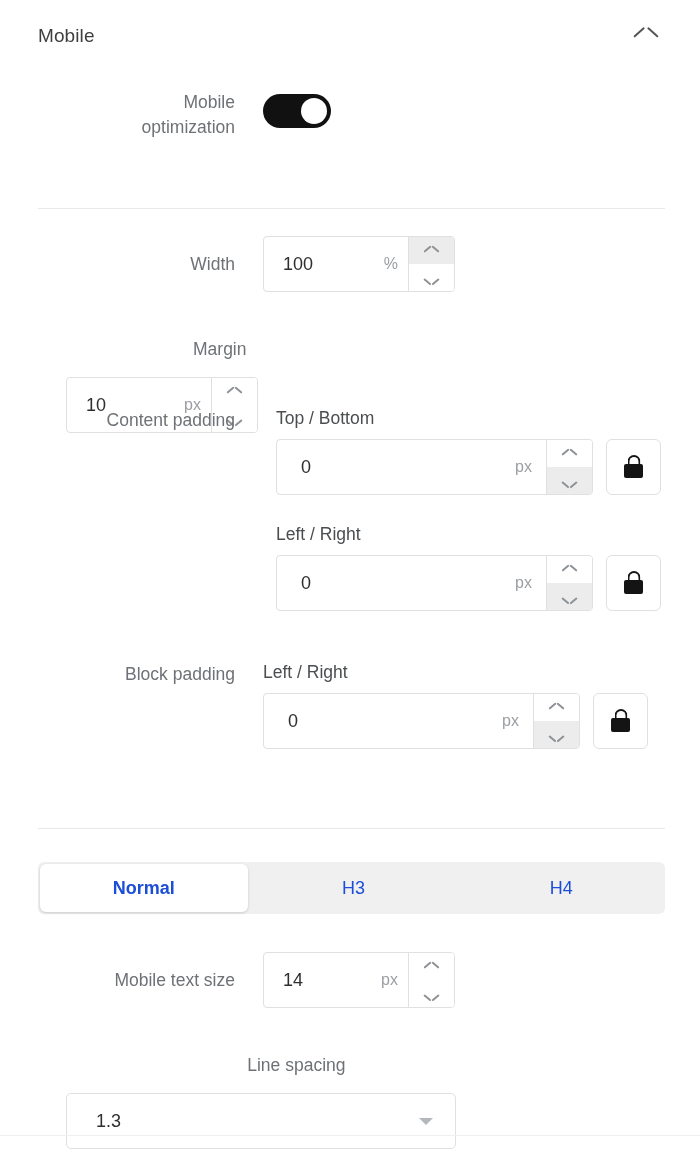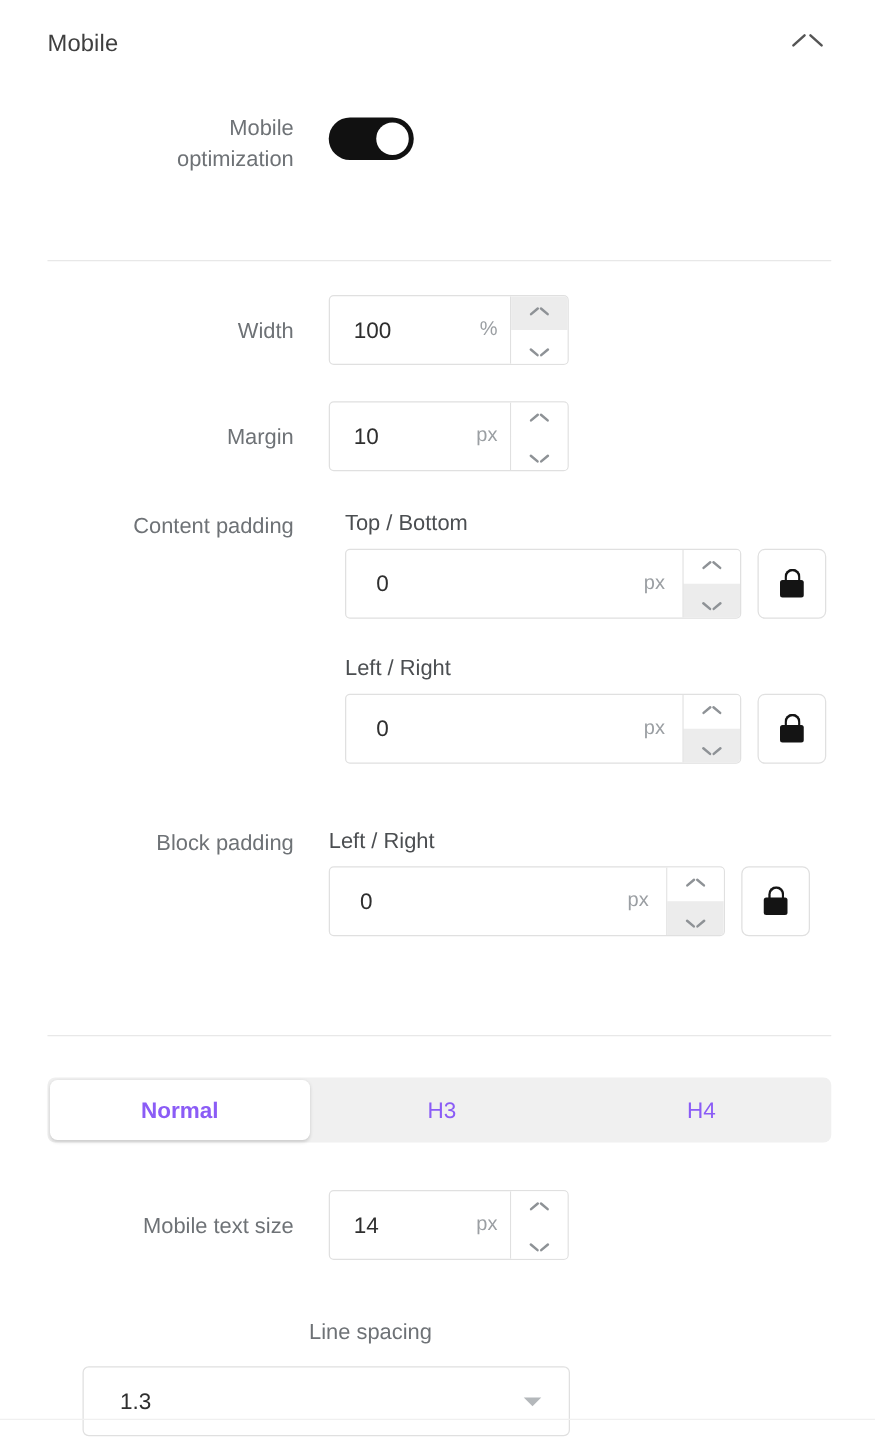--- a/index.html
+++ b/index.html
@@ -231,21 +231,21 @@
     box-sizing: border-box;
     padding: 0;
   }
   .tab {
     flex: 1 1 0;
     height: 52px;
     display: flex;
     align-items: center;
     justify-content: center;
     font-size: 18px;
-    color: #8b5cf6;
+    color: #1d4ed8;
     cursor: pointer;
     border-radius: 6px;
     box-sizing: border-box;
   }
   .tab.active {
     background: #ffffff;
     font-weight: bold;
     box-shadow: 0 1px 3px rgba(0,0,0,.16);
     margin: 0 2px;
     height: 48px;
@@ -309,21 +309,21 @@
       <div class="sp hover">
           <span class="arr up"></span>
         </div>
       <div class="sp">
           <span class="arr down"></span>
         </div>
     </div>
   </div>
 </div>
 
-<div class="row" style="left:38px; top:321px; align-items:center;">
+<div class="row" style="left:38px; top:321px; align-items:center;flex-direction:column;">
   <div class="field-label" style="line-height:56px;">Margin</div>
   <div class="stepper small" style="margin-left:28px;">
     <div class="value-area">
       <span class="num">10</span>
       <span class="unit">px</span>
     </div>
     <div class="spin">
       <div class="sp">
           <span class="arr up"></span>
         </div>

